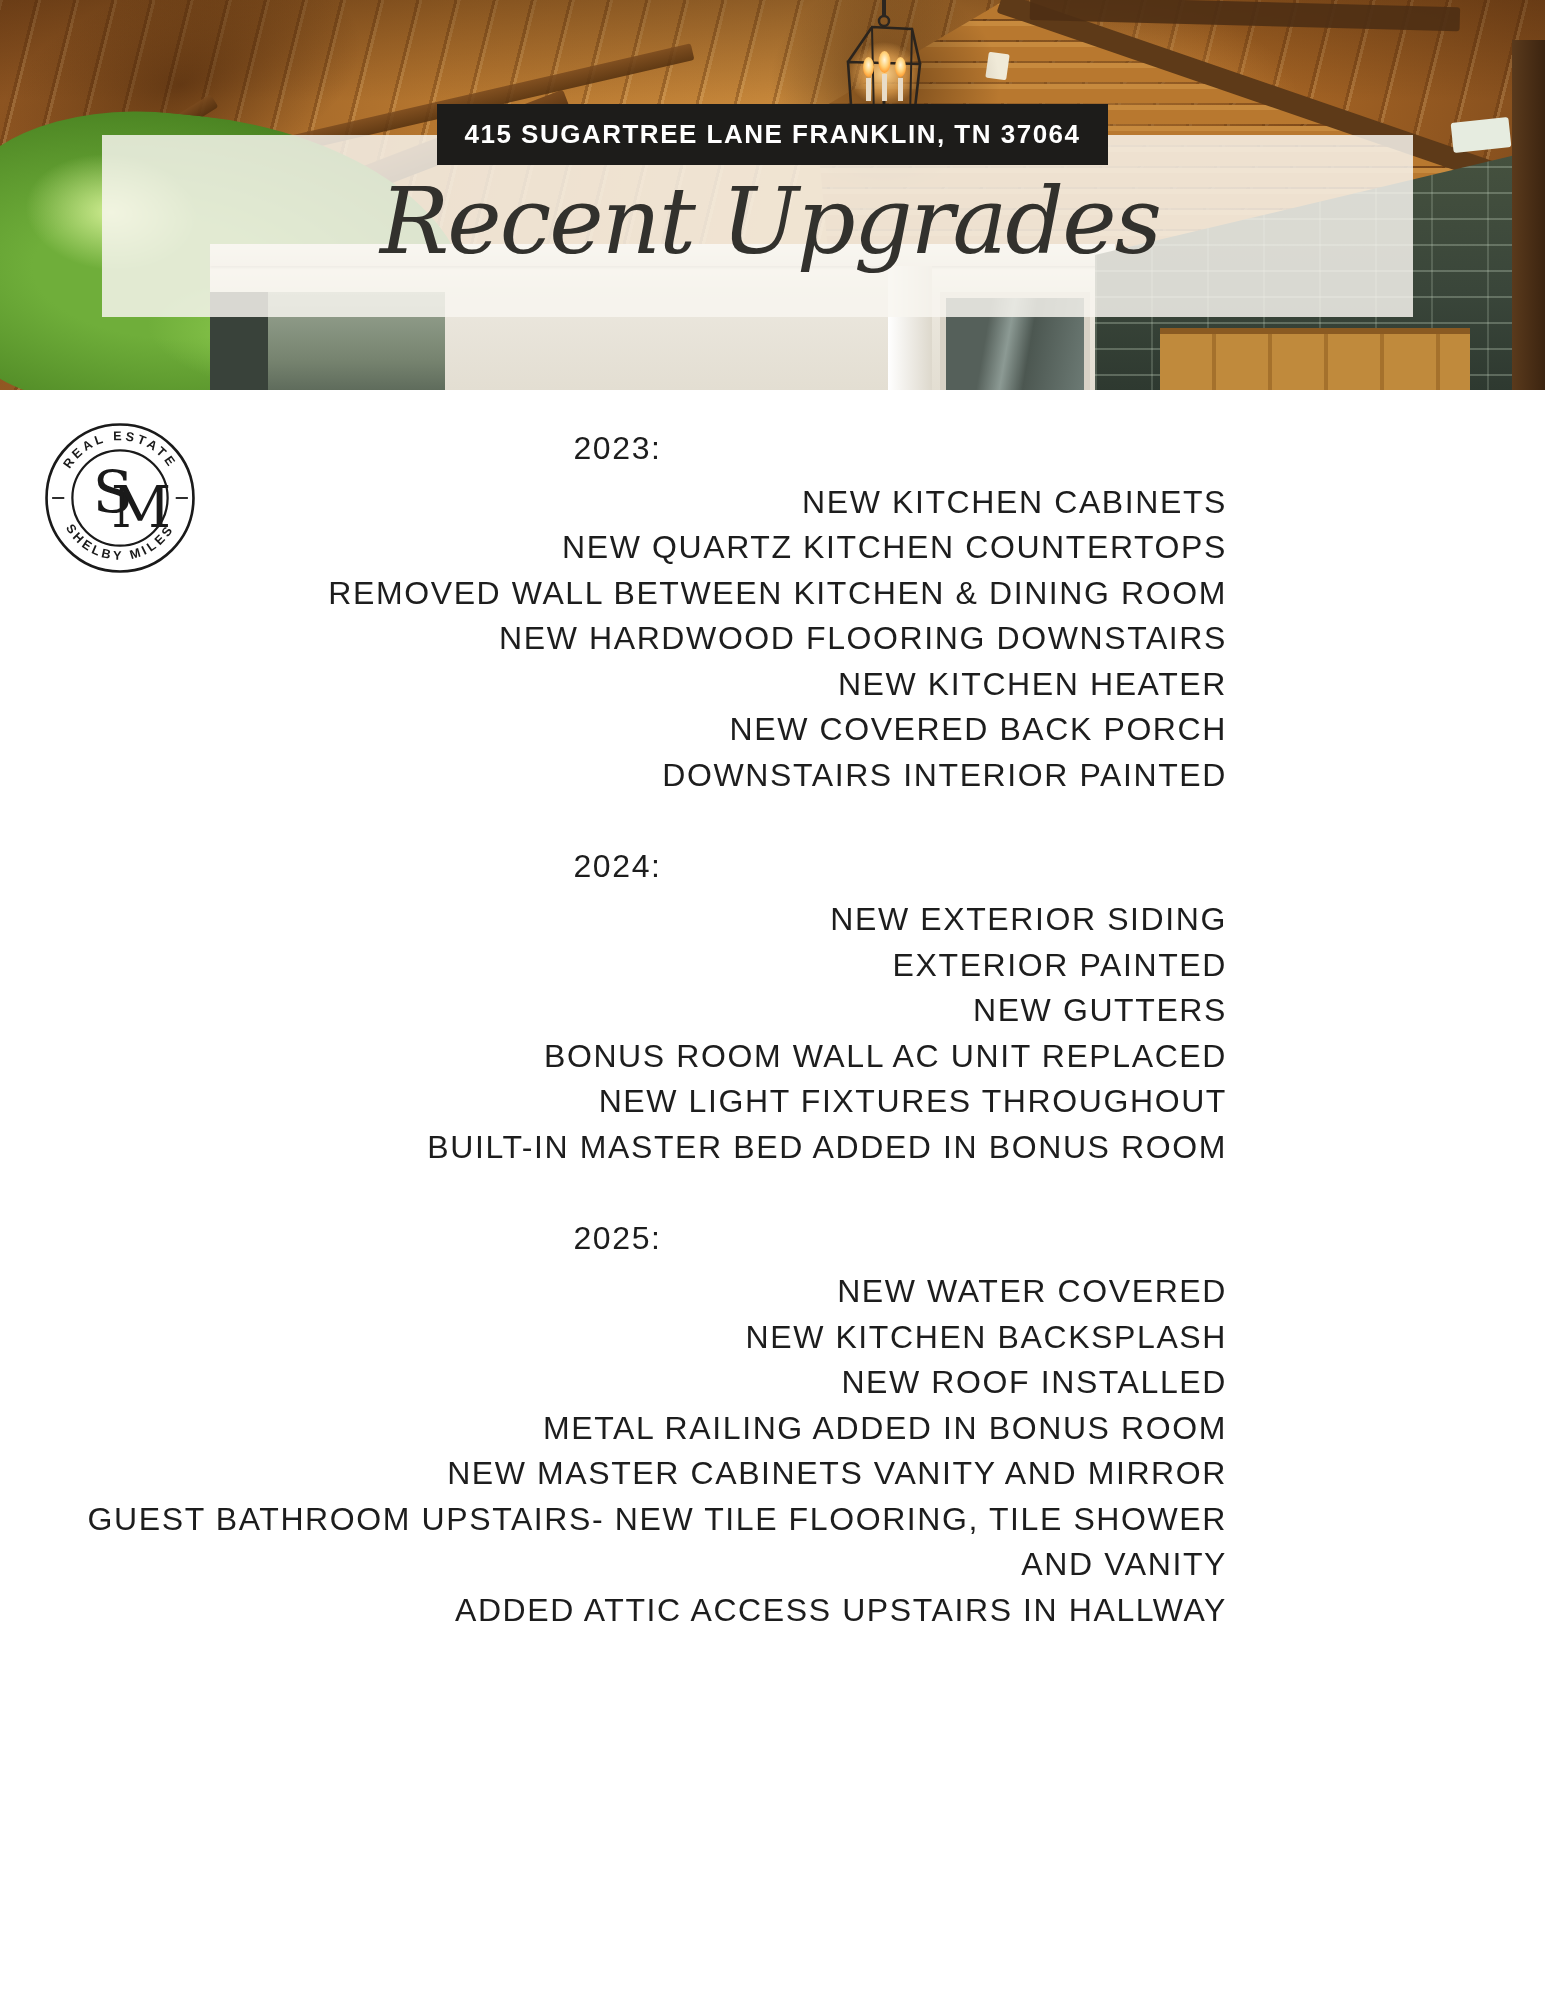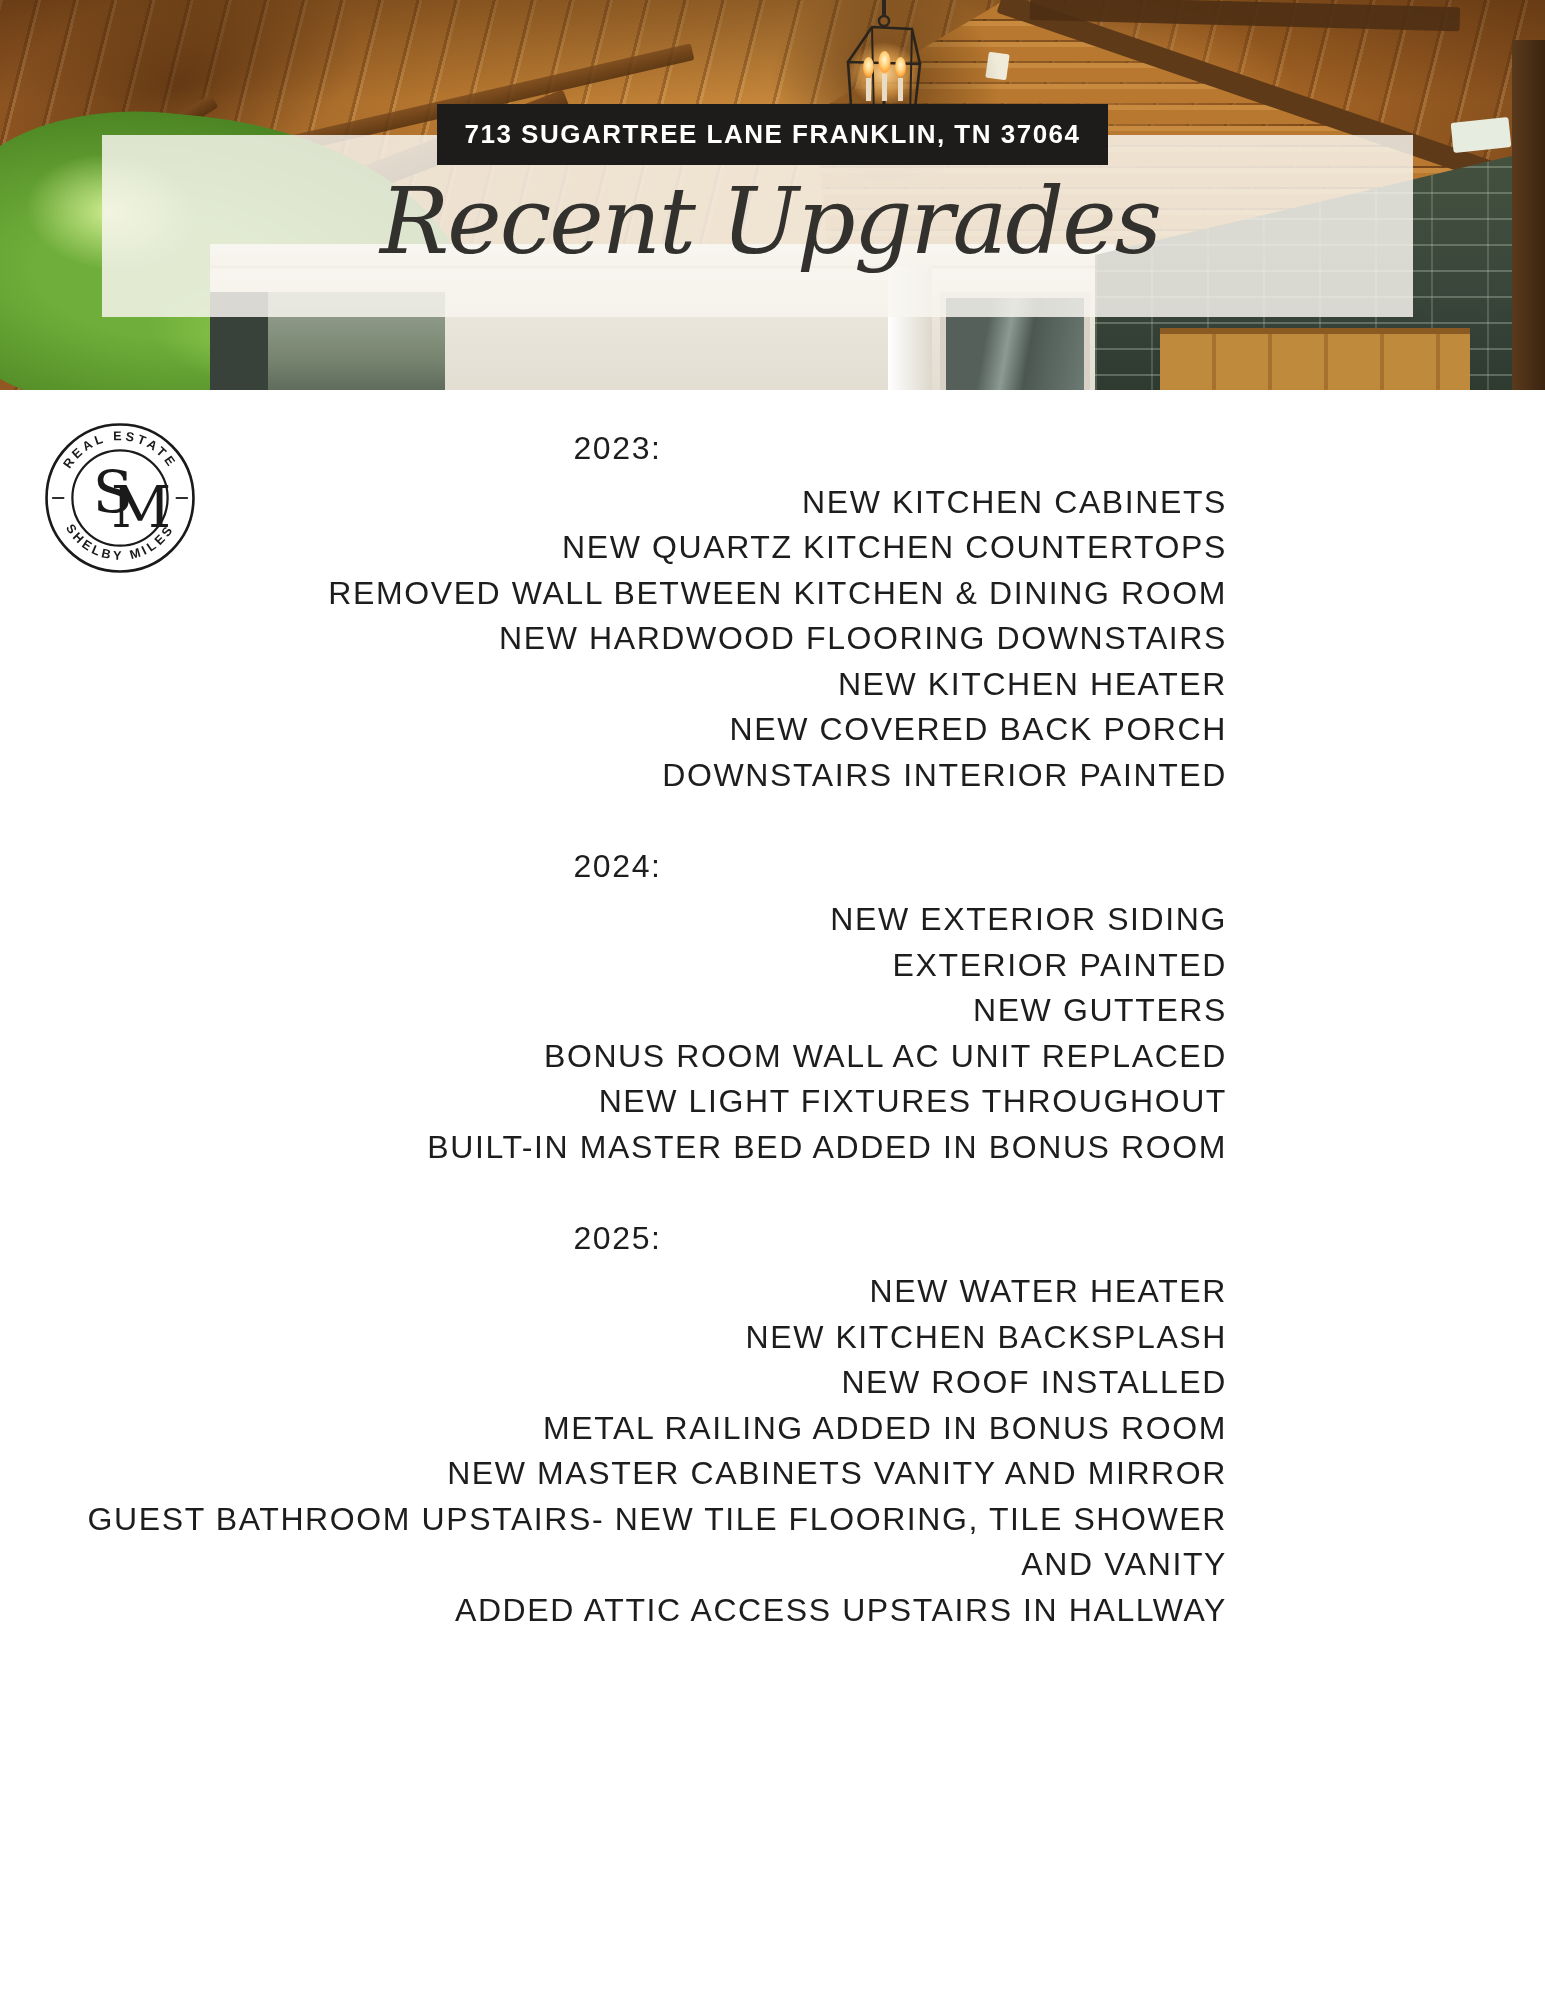--- a/index.html
+++ b/index.html
@@ -138,21 +138,21 @@
       <rect x="54" y="74" width="5" height="27" fill="#e8dcc8"></rect>
       <rect x="70" y="78" width="5" height="23" fill="#e8dcc8"></rect>
       <ellipse cx="40.5" cy="67" rx="5.5" ry="10" fill="url(#flameG)"></ellipse>
       <ellipse cx="56.5" cy="62" rx="6" ry="11" fill="url(#flameG)"></ellipse>
       <ellipse cx="72.5" cy="67" rx="5.5" ry="10" fill="url(#flameG)"></ellipse>
       <rect x="54.5" y="101" width="3" height="15" fill="#2b241d"></rect>
     </svg>
 
     <div class="banner"></div>
     <div class="addr">
-      <span>713 SUGARTREE LANE FRANKLIN, TN 37064</span>
+      <span>415 SUGARTREE LANE FRANKLIN, TN 37064</span>
     </div>
     <div class="script">Recent Upgrades</div>
   </div>
 
   <svg class="logo" viewBox="0 0 150 150">
     <circle cx="75" cy="75" r="72.5" fill="none" stroke="#1a1a1a" stroke-width="2.6"></circle>
     <circle cx="75" cy="75" r="47" fill="none" stroke="#1a1a1a" stroke-width="2.2"></circle>
     <path id="arcTop" d="M 18 75 A 57 57 0 0 1 132 75" fill="none"></path>
     <path id="arcBot" d="M 14 75 A 61 61 0 0 0 136 75" fill="none"></path>
     <text class="arc-text" text-anchor="middle">
@@ -201,21 +201,21 @@
 
     <li class="item">NEW LIGHT FIXTURES THROUGHOUT</li>
 
     <li class="item">BUILT-IN MASTER BED ADDED IN BONUS ROOM</li>
   </ul>
     </section>
 
     <section class="upgrade-section">
       <h2 class="year">2025:</h2>
       <ul class="items">
-    <li class="item">NEW WATER HEATER</li>
+    <li class="item">NEW WATER COVERED</li>
 
     <li class="item">NEW KITCHEN BACKSPLASH</li>
 
     <li class="item">NEW ROOF INSTALLED</li>
 
     <li class="item">METAL RAILING ADDED IN BONUS ROOM</li>
 
     <li class="item">NEW MASTER CABINETS VANITY AND MIRROR</li>
 
     <li class="item">GUEST BATHROOM UPSTAIRS- NEW TILE FLOORING, TILE SHOWER AND VANITY</li>

